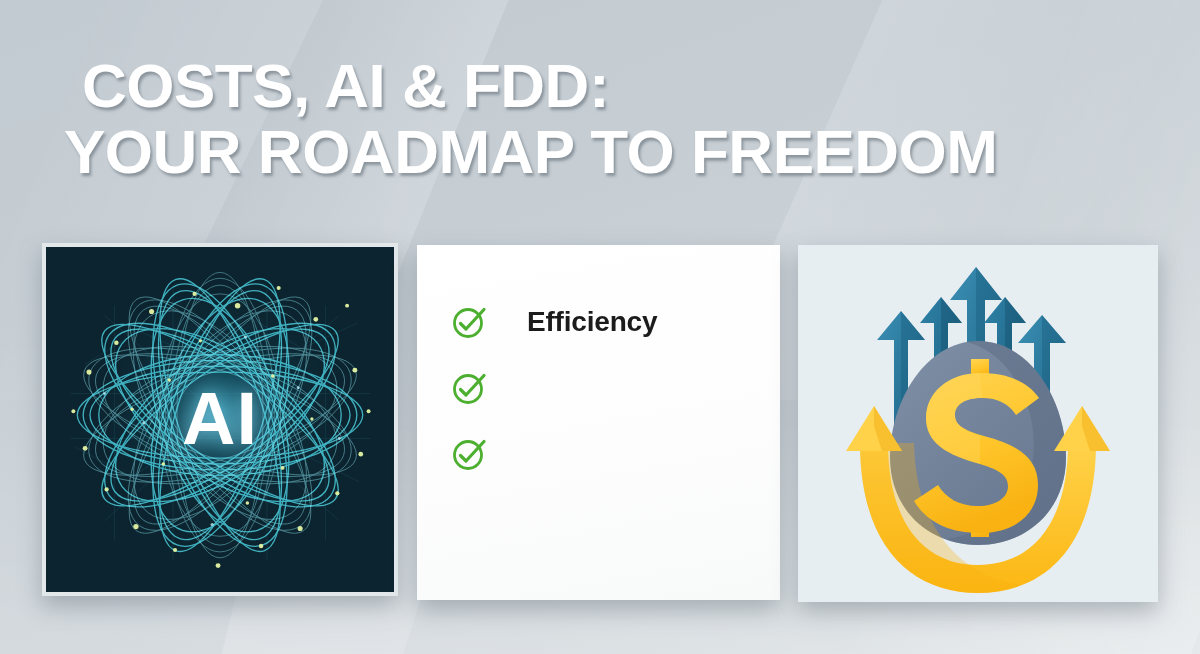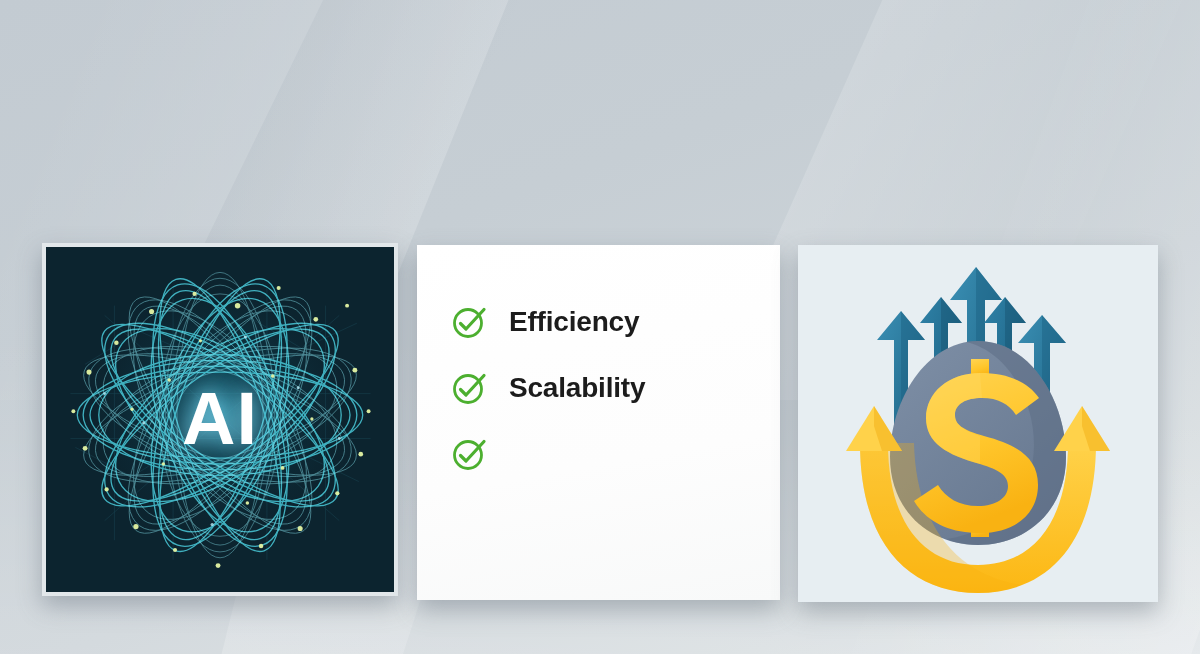--- a/index.html
+++ b/index.html
@@ -112,20 +112,21 @@
     left: 417px; top: 245px;
     width: 363px; height: 355px;
     background: linear-gradient(170deg, #ffffff 0%, #fdfdfd 60%, #f8f9f9 100%);
     padding: 44px 0 0 0;
   }
   .check-row {
     display: flex;
     align-items: center;
     height: 66px;
     padding-left: 34px;
+    gap: 18px;
   }
   .check-icon { width: 38px; height: 38px; flex: 0 0 38px; margin-right: 20px; }
   .check-icon svg { display: block; }
   .check-label {
     font-size: 28px;
     font-weight: bold;
     color: #1c1c1c;
     letter-spacing: -0.2px;
     white-space: nowrap;
   }
@@ -144,20 +145,24 @@
 
 <div id="stage">
 
   <div class="bg-streak streak-f"></div>
   <div class="bg-streak streak-a"></div>
   <div class="bg-streak streak-b"></div>
   <div class="bg-streak streak-c"></div>
   <div class="bg-streak streak-d"></div>
   <div class="bg-streak streak-e"></div>
 
+  <div class="title-block">
+    <div class="title-line l1">COSTS, AI &amp; FDD:</div>
+    <div class="title-line l2">YOUR ROADMAP TO FREEDOM</div>
+  </div>
 
   <div class="panel" id="ai-panel">
     <svg viewBox="0 0 356 353" preserveAspectRatio="none">
       <defs>
         <radialGradient id="coreGlow" cx="50%" cy="48%" r="46%">
           <stop offset="0%" stop-color="#2ea9c4" stop-opacity="0.55"></stop>
           <stop offset="55%" stop-color="#15586e" stop-opacity="0.22"></stop>
           <stop offset="100%" stop-color="#0a1d27" stop-opacity="0"></stop>
         </radialGradient>
         <g id="orbitSet">
@@ -273,21 +278,20 @@
       <span class="check-label">Efficiency</span>
     </div>
 
     <div class="check-row">
       <span class="check-icon">
         <svg width="38" height="38" viewBox="0 0 38 38">
           <circle cx="17" cy="20" r="13.5" fill="none" stroke="#4caf2f" stroke-width="2.8"></circle>
           <path d="M9.5 20.5 L15 26 L33 6.5" fill="none" stroke="#4caf2f" stroke-width="3.2" stroke-linecap="round" stroke-linejoin="round"></path>
         </svg>
       </span>
-      <span class="check-label">Scalability</span>
     </div>
 
     <div class="check-row">
       <span class="check-icon">
         <svg width="38" height="38" viewBox="0 0 38 38">
           <circle cx="17" cy="20" r="13.5" fill="none" stroke="#4caf2f" stroke-width="2.8"></circle>
           <path d="M9.5 20.5 L15 26 L33 6.5" fill="none" stroke="#4caf2f" stroke-width="3.2" stroke-linecap="round" stroke-linejoin="round"></path>
         </svg>
       </span>
     </div>

